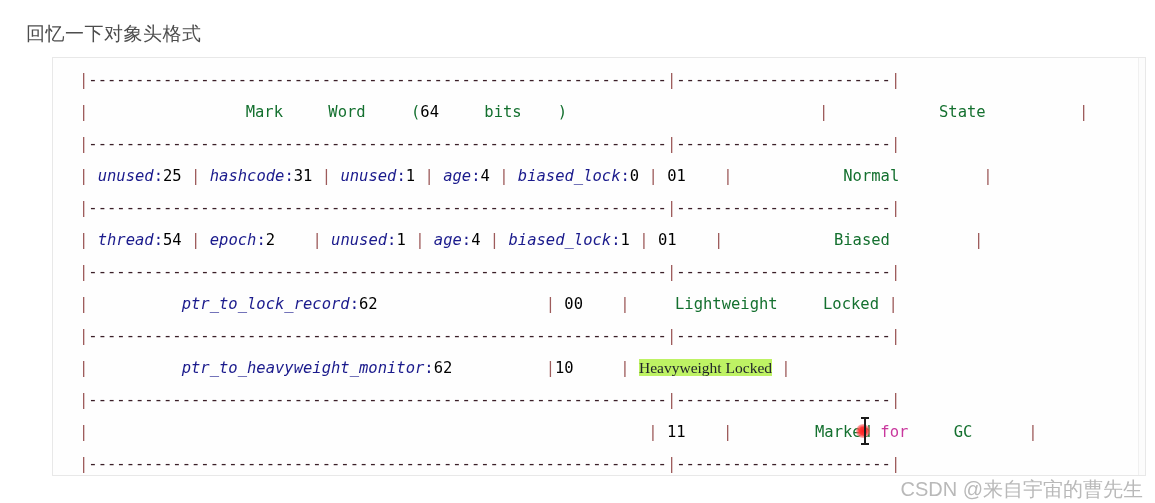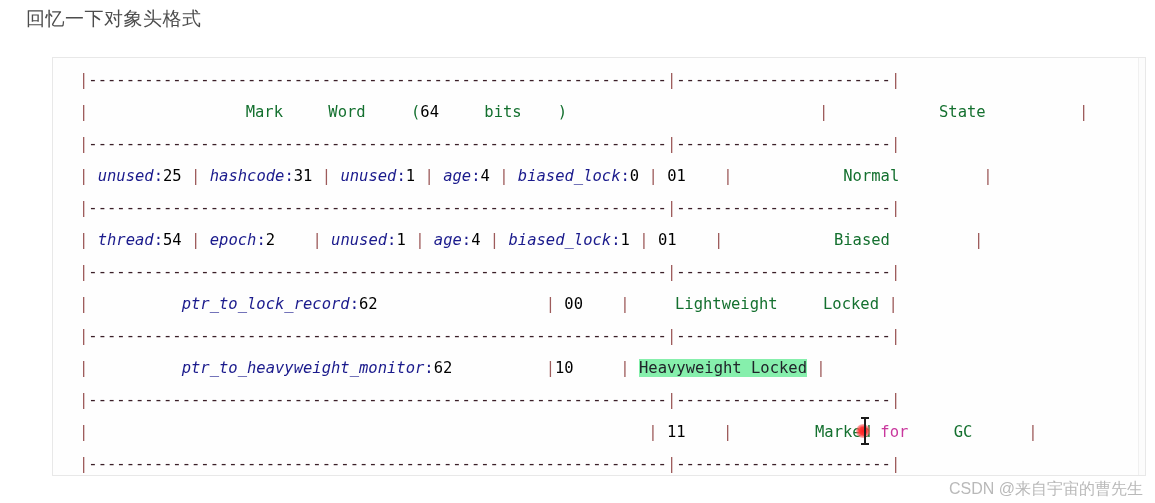--- a/index.html
+++ b/index.html
@@ -14,22 +14,22 @@
     position: relative;
     overflow: hidden;
     font-family: "Liberation Sans", "DejaVu Sans", sans-serif;
     background: #ffffff;
   }
 
   
   .page-heading {
     position: absolute;
     left: 26px;
-    top: 7px;
-    font-family: Liberation Mono, monospace;
+    top: 21px;
+    font-family: Liberation Serif, serif;
     font-size: 19px;
     line-height: 26px;
     color: #4d4d4d;
     letter-spacing: .5px;
     white-space: nowrap;
   }
 
   
   .code-block {
     position: absolute;
@@ -70,21 +70,21 @@
   }
 
   
   .t-pipe  { color: #9d5b5b; }
   .t-dash  { color: #3b1f28; }
   .t-ident { color: #1a1a8c; font-style: italic; }
   .t-colon { color: #1a1a8c; }
   .t-num   { color: #000000; }
   .t-word  { color: #14702f; padding-left: 36px; }
   .t-kw    { color: #c9379d; }
-  .t-sel   { background: #86efac; color: #20242a; }
+  .t-sel   { background: #bef264; color: #20242a; font-family: Liberation Serif, serif; }
 
   
   .caret-wrap {
     position: absolute;
     left: 803px;
     top: 359px;
     width: 20px;
     height: 28px;
     pointer-events: none;
   }
@@ -118,21 +118,21 @@
                 #ff1f1f 0%, #ff3b3b 38%, rgba(255,90,90,.55) 64%,
                 rgba(255,130,130,.18) 86%, rgba(255,255,255,0) 100%);
   }
 
   
   .watermark {
     position: absolute;
     right: 12px;
     bottom: 3px;
     font-family: "Liberation Sans", "DejaVu Sans", sans-serif;
-    font-size: 16px;
+    font-size: 20px;
     line-height: 22px;
     color: #b9b9b9;
     white-space: nowrap;
   }
 </style>
 </head>
 <body>
 
 <div class="page-heading">回忆一下对象头格式</div>
 

